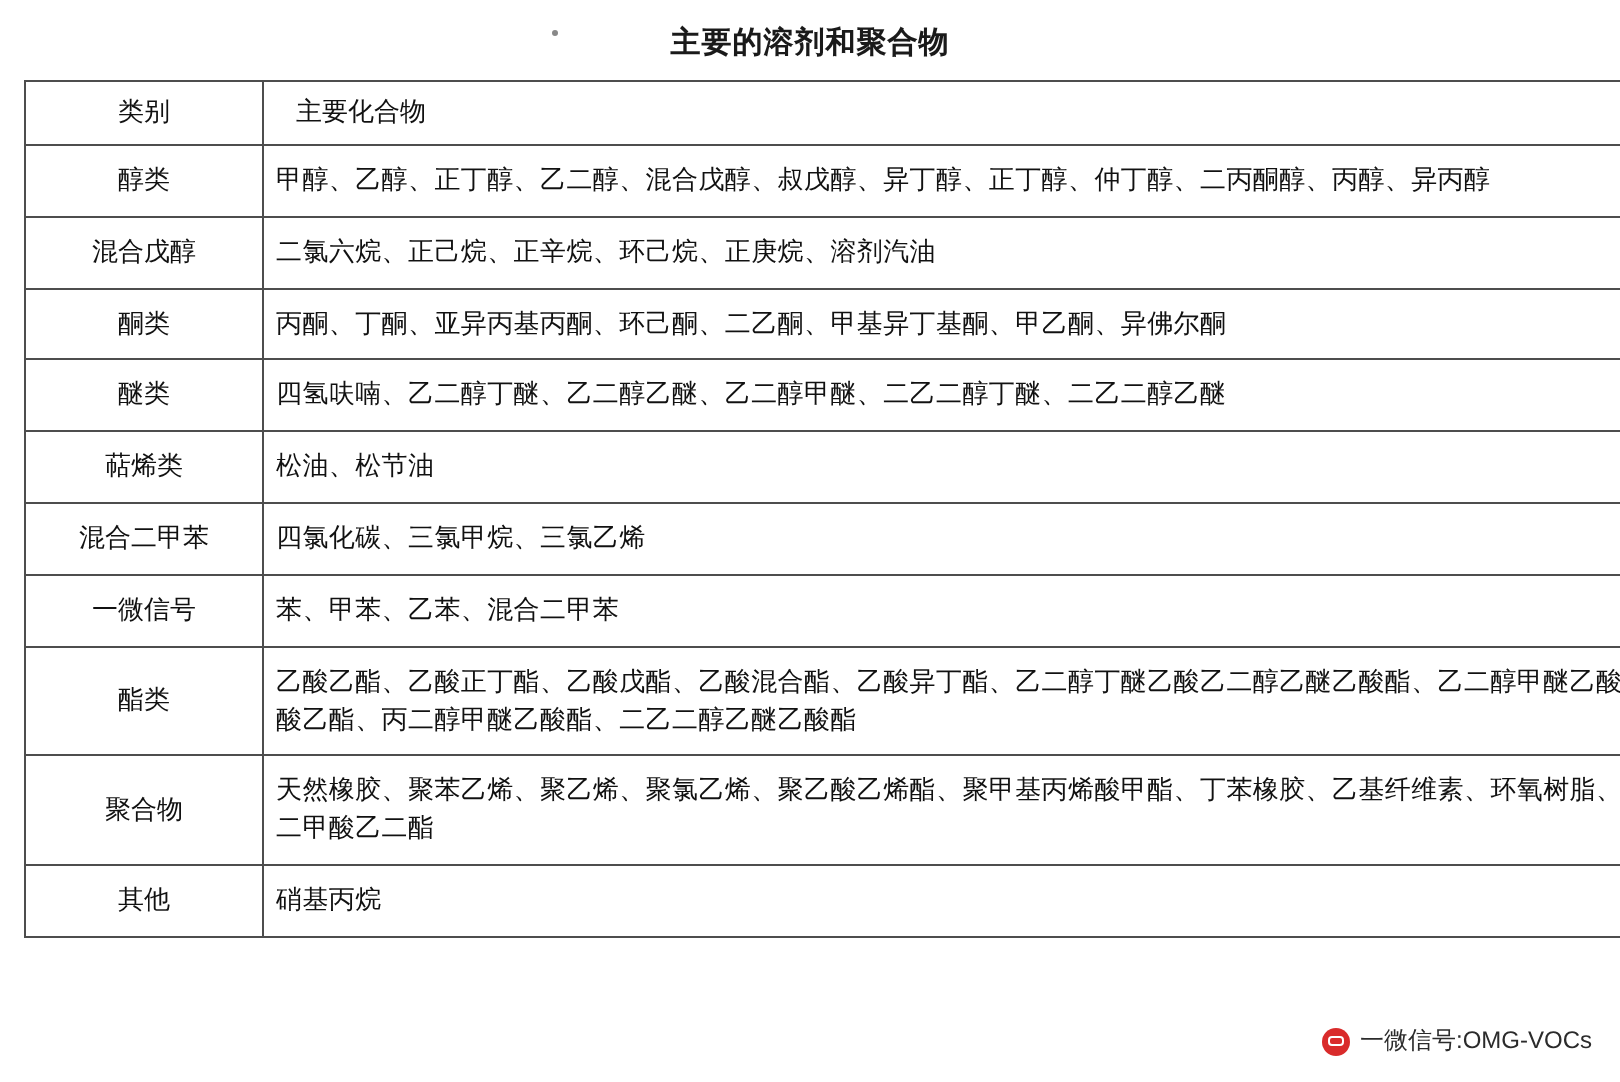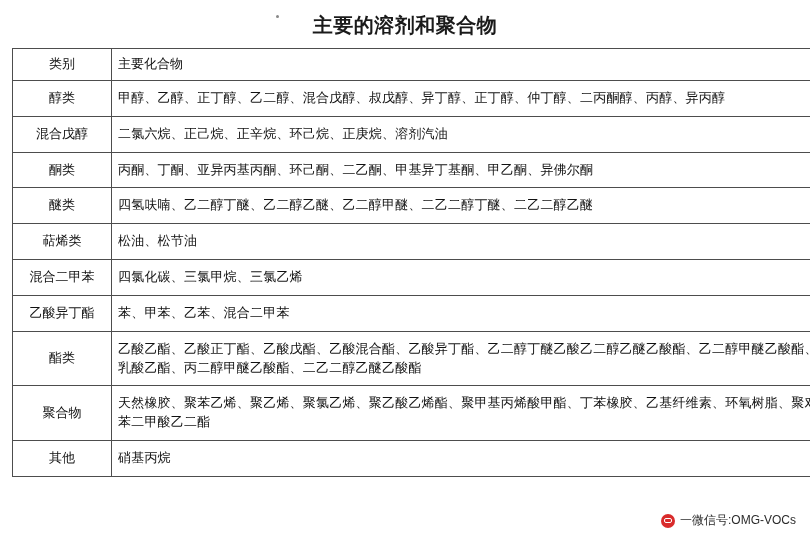--- a/index.html
+++ b/index.html
@@ -16,21 +16,21 @@
     position: relative;
   }
   .page {
     width: 810px;
     height: 541px;
     position: relative;
     box-sizing: border-box;
   }
   .title {
     text-align: center;
-    font-size: 20px;
+    font-size: 15px;
     font-weight: bold;
     letter-spacing: 0.5px;
     padding-top: 12px;
     padding-bottom: 9px;
     color: #1a1a1a;
   }
   .table-wrap {
     padding: 0 12px;
     box-sizing: border-box;
   }
@@ -52,21 +52,21 @@
     text-align: center;
     white-space: nowrap;
   }
   .col-cmp {
     width: 700px;
     text-align: left;
   }
   thead td {
     text-align: center;
     font-weight: normal;
-    padding: 6px 6px;
+    padding: 6px 16px;
   }
   .cmp {
     text-align: left;
     letter-spacing: 0.2px;
   }
   .watermark {
     position: absolute;
     right: 10px;
     bottom: 10px;
     display: flex;
@@ -142,21 +142,21 @@
         </tr>
         <tr>
           <td class="col-cat">萜烯类</td>
           <td class="col-cmp cmp">松油、松节油</td>
         </tr>
         <tr>
           <td class="col-cat">混合二甲苯</td>
           <td class="col-cmp cmp">四氯化碳、三氯甲烷、三氯乙烯</td>
         </tr>
         <tr>
-          <td class="col-cat">乙酸异丁酯</td>
+          <td class="col-cat">一微信号</td>
           <td class="col-cmp cmp">苯、甲苯、乙苯、混合二甲苯</td>
         </tr>
         <tr>
           <td class="col-cat">酯类</td>
           <td class="col-cmp cmp">乙酸乙酯、乙酸正丁酯、乙酸戊酯、乙酸混合酯、乙酸异丁酯、乙二醇丁醚乙酸乙二醇乙醚乙酸酯、乙二醇甲醚乙酸酯、乳酸乙酯、丙二醇甲醚乙酸酯、二乙二醇乙醚乙酸酯</td>
         </tr>
         <tr>
           <td class="col-cat">聚合物</td>
           <td class="col-cmp cmp">天然橡胶、聚苯乙烯、聚乙烯、聚氯乙烯、聚乙酸乙烯酯、聚甲基丙烯酸甲酯、丁苯橡胶、乙基纤维素、环氧树脂、聚对苯二甲酸乙二酯</td>
         </tr>

